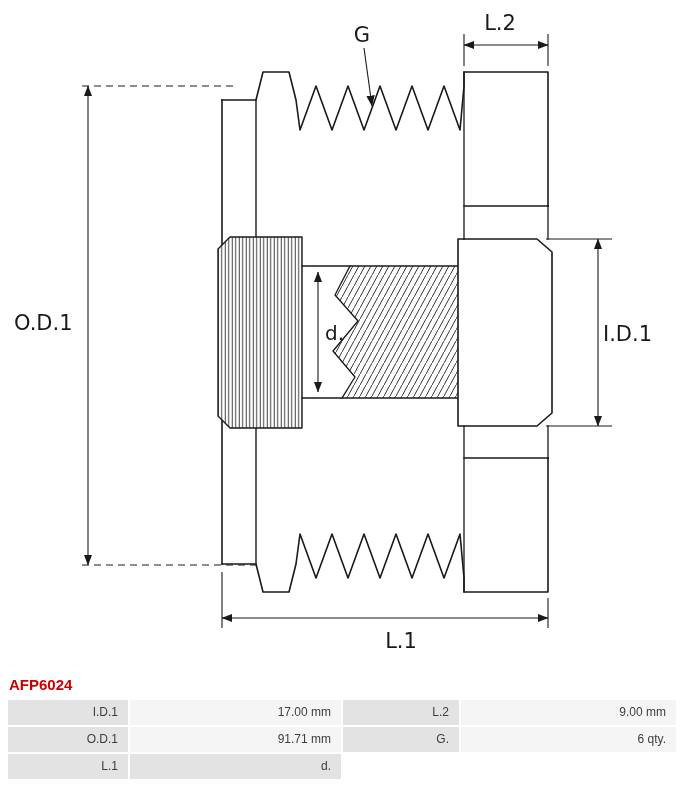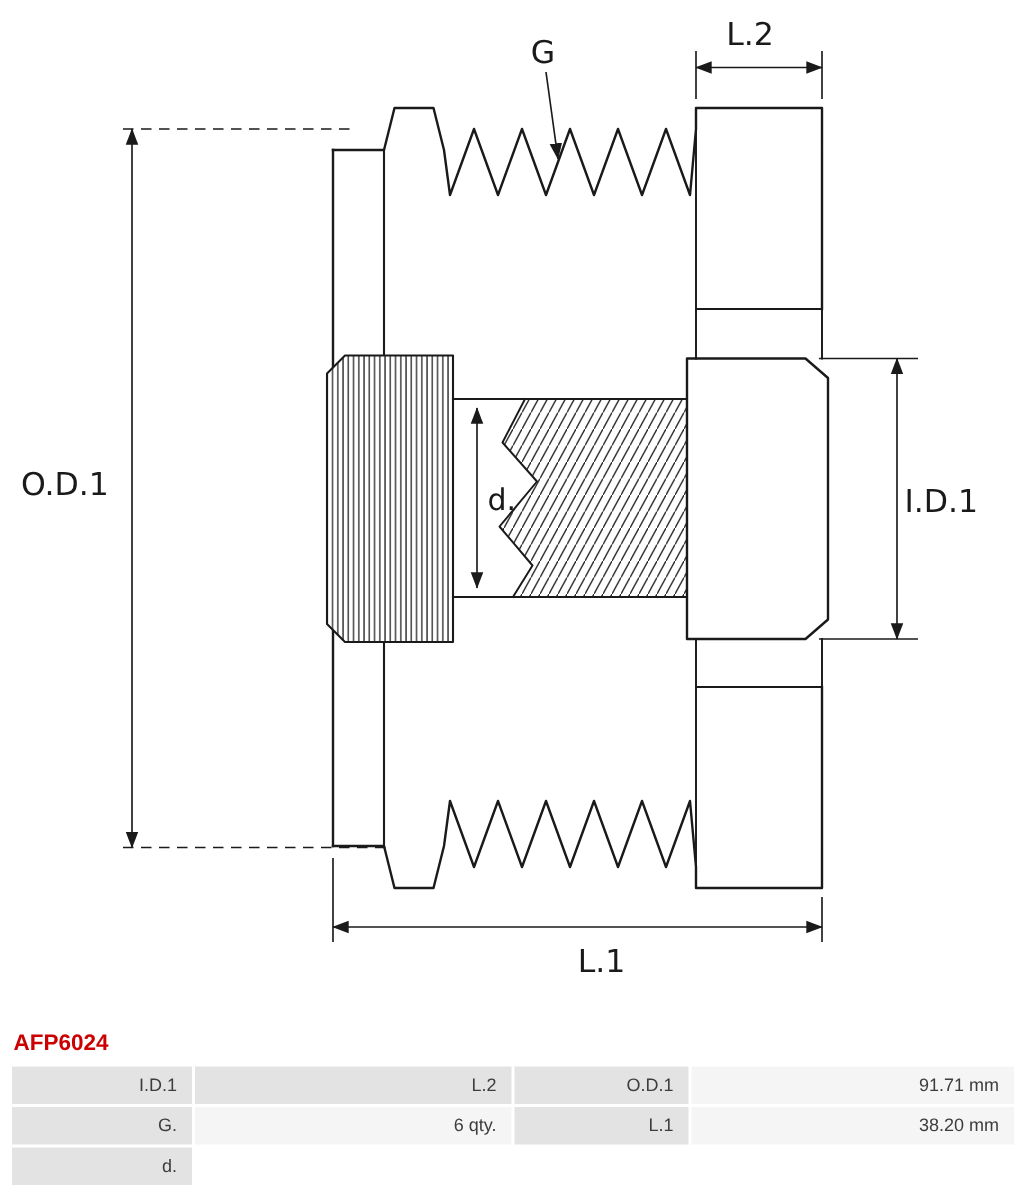--- a/index.html
+++ b/index.html
@@ -16,21 +16,21 @@
   svg text {
     font-family: "DejaVu Sans", "Liberation Sans", sans-serif;
     fill: #1a1a1a;
   }
   .dim-label { font-size: 21px; }
   .dim-label-sm { font-size: 20px; }
   .part-number {
     color: #cc0000;
     font-weight: bold;
     font-size: 15px;
-    margin: 23px 0 7px 9px;
+    margin: 12px 0 7px 9px;
   }
   .spec-table {
     display: grid;
     grid-template-columns: 120px 211px 116px 1fr;
     gap: 2px;
     margin: 0 8px;
   }
   .cell {
     height: 25px;
     line-height: 25px;
@@ -130,25 +130,26 @@
       <path d="M 548,598 V 628"></path>
       <path d="M 222,618 H 548" marker-start="url(#arrow)" marker-end="url(#arrow)"></path>
       <text class="dim-label" x="401" y="648" text-anchor="middle" stroke="none">L.1</text>
     </g>
   </svg>
 
   <div class="part-number">AFP6024</div>
 
   <div class="spec-table">
     <div class="cell lbl">I.D.1</div>
+    <div class="cell val">17.00 mm</div>
     <div class="cell lbl">L.2</div>
+    <div class="cell val">9.00 mm</div>
 
     <div class="cell lbl">O.D.1</div>
     <div class="cell val">91.71 mm</div>
     <div class="cell lbl">G.</div>
     <div class="cell val">6 qty.</div>
 
     <div class="cell lbl">L.1</div>
-    <div class="cell val">38.20 mm</div>
     <div class="cell lbl">d.</div>
   </div>
 
 </div>
 
 </body></html>

